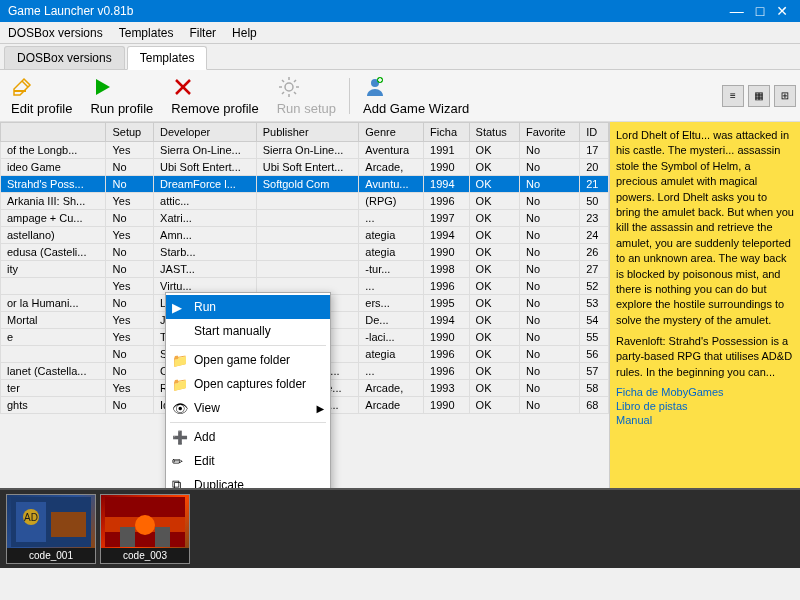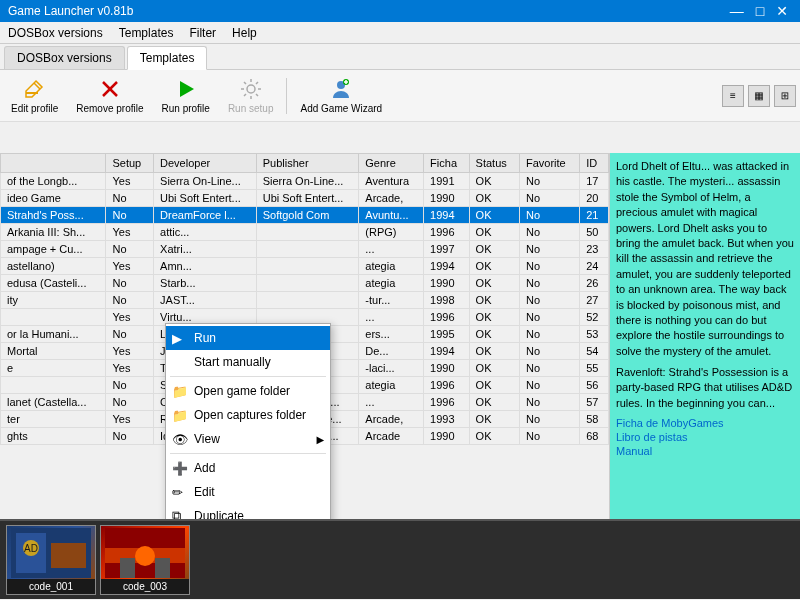--- a/index.html
+++ b/index.html
@@ -15,38 +15,38 @@
     .menu-bar { background: #f0f0f0; border-bottom: 1px solid #ccc; display: flex; padding: 2px 0; height: 22px; align-items: center; }
     .menu-item { padding: 2px 8px; cursor: pointer; font-size: 12px; }
 
     
     .tabs-row { background: #f0f0f0; border-bottom: 1px solid #ccc; display: flex; padding: 2px 4px 0; }
     .tab { padding: 4px 12px; border: 1px solid #ccc; border-bottom: none; cursor: pointer; font-size: 12px; background: #e0e0e0; margin-right: 2px; border-radius: 3px 3px 0 0; }
     .tab.active { background: white; border-bottom: 1px solid white; margin-bottom: -1px; }
 
     
     .toolbar { background: #f5f5f5; border-bottom: 1px solid #ddd; display: flex; align-items: center; padding: 3px 4px; gap: 4px; height: 52px; }
-    .toolbar-btn { display: flex; flex-direction: column; align-items: center; padding: 3px 6px; cursor: pointer; border: 1px solid transparent; border-radius: 2px; min-width: 50px; font-size: 10px; gap: 2px; }
+    .toolbar-btn { display: flex; flex-direction: column; padding: 3px 6px; cursor: pointer; border: 1px solid transparent; border-radius: 2px; min-width: 50px; font-size: 13px; gap: 2px; }
     .toolbar-icon { width: 24px; height: 24px; display: flex; align-items: center; justify-content: center; font-size: 16px; }
     .toolbar-sep { width: 1px; background: #ccc; height: 36px; margin: 0 2px; }
     .toolbar-right { margin-left: auto; display: flex; align-items: center; gap: 4px; }
     .view-btn { width: 22px; height: 22px; border: 1px solid #aaa; background: #e0e0e0; cursor: pointer; display: flex; align-items: center; justify-content: center; font-size: 10px; }
 
     
     .main-content { display: flex; height: calc(600px - 22px - 22px - 32px - 52px - 80px); }
     
     
     .table-container { flex: 1; overflow: auto; border-right: 1px solid #ccc; position: relative; }
     .data-table { width: 100%; border-collapse: collapse; font-size: 11px; }
     .data-table th { background: #e8e8e8; border: 1px solid #ccc; padding: 3px 6px; text-align: left; font-weight: normal; position: sticky; top: 0; white-space: nowrap; }
     .data-table td { border: 1px solid #ddd; padding: 2px 6px; white-space: nowrap; overflow: hidden; max-width: 120px; text-overflow: ellipsis; }
     .data-table tr.selected td { background: #0078d4; color: white; }
 
     
-    .right-panel { width: 190px; padding: 6px; font-size: 11px; overflow-y: auto; background: #5eead4; }
+    .right-panel { width: 190px; padding: 6px; font-size: 11px; overflow-y: auto; background: #fde047; }
     .right-panel p { margin-bottom: 6px; line-height: 1.4; }
     .right-panel a { color: #0066cc; text-decoration: none; display: block; margin: 2px 0; }
 
     
     .context-menu { position: absolute; background: white; border: 1px solid #aaa; box-shadow: 2px 2px 8px rgba(0,0,0,0.25); z-index: 1000; min-width: 160px; padding: 2px 0; font-size: 12px; }
     .ctx-item { padding: 5px 24px 5px 28px; cursor: pointer; display: flex; align-items: center; gap: 6px; position: relative; }
     .ctx-item.active-item { background: #0078d4; color: white; }
     .ctx-item.has-arrow::after { content: '▶'; position: absolute; right: 6px; font-size: 10px; }
     .ctx-sep { height: 1px; background: #ddd; margin: 2px 4px; }
     .ctx-icon { position: absolute; left: 6px; font-size: 13px; }
@@ -94,33 +94,33 @@
           <rect x="2" y="14" width="12" height="2" fill="#e8a000"></rect>
           <polygon points="12,3 18,9 8,19 2,19 2,13" fill="none" stroke="#e8a000" stroke-width="1.5"></polygon>
           <line x1="10" y1="5" x2="16" y2="11" stroke="#e8a000" stroke-width="1.5"></line>
         </svg>
     </div>
     <span>Edit profile</span>
   </div>
   <div class="toolbar-btn">
     <div class="toolbar-icon">
       <svg width="22" height="22" viewBox="0 0 22 22">
-          <line x1="4" y1="4" x2="18" y2="18" stroke="#cc0000" stroke-width="2.5"></line>
-          <line x1="18" y1="4" x2="4" y2="18" stroke="#cc0000" stroke-width="2.5"></line>
-        </svg>
-    </div>
-    <span>Remove profile</span>
+          <polygon points="5,3 19,11 5,19" fill="#00aa00"></polygon>
+        </svg>
+    </div>
+    <span>Run profile</span>
   </div>
   <div class="toolbar-btn">
     <div class="toolbar-icon">
       <svg width="22" height="22" viewBox="0 0 22 22">
-          <polygon points="5,3 19,11 5,19" fill="#00aa00"></polygon>
-        </svg>
-    </div>
-    <span>Run profile</span>
+          <line x1="4" y1="4" x2="18" y2="18" stroke="#cc0000" stroke-width="2.5"></line>
+          <line x1="18" y1="4" x2="4" y2="18" stroke="#cc0000" stroke-width="2.5"></line>
+        </svg>
+    </div>
+    <span>Remove profile</span>
   </div>
   <div class="toolbar-btn" style="color:#888">
     <div class="toolbar-icon">
       <svg width="22" height="22" viewBox="0 0 22 22">
           <circle cx="11" cy="11" r="4" fill="none" stroke="#aaa" stroke-width="1.5"></circle>
           <path d="M11 1v3M11 18v3M1 11h3M18 11h3M4 4l2 2M16 16l2 2M4 18l2-2M16 6l2-2" stroke="#aaa" stroke-width="1.5"></path>
         </svg>
     </div>
     <span style="color:#aaa">Run setup</span>
   </div>
@@ -137,21 +137,21 @@
     </div>
     <span>Add Game Wizard</span>
   </div>
   <div class="toolbar-right">
     <div class="view-btn">≡</div>
     <div class="view-btn">▦</div>
     <div class="view-btn">⊞</div>
   </div>
 </div>
 
-<div class="main-content" style="display:flex; height:366px; position:relative;margin-top:31px;">
+<div class="main-content" style="display:flex; height:366px; position:relative;">
 
   <div class="table-container">
     <table class="data-table">
       <thead>
         <tr>
           <th></th>
           <th>Setup</th>
           <th>Developer</th>
           <th>Publisher</th>
           <th>Genre</th>

